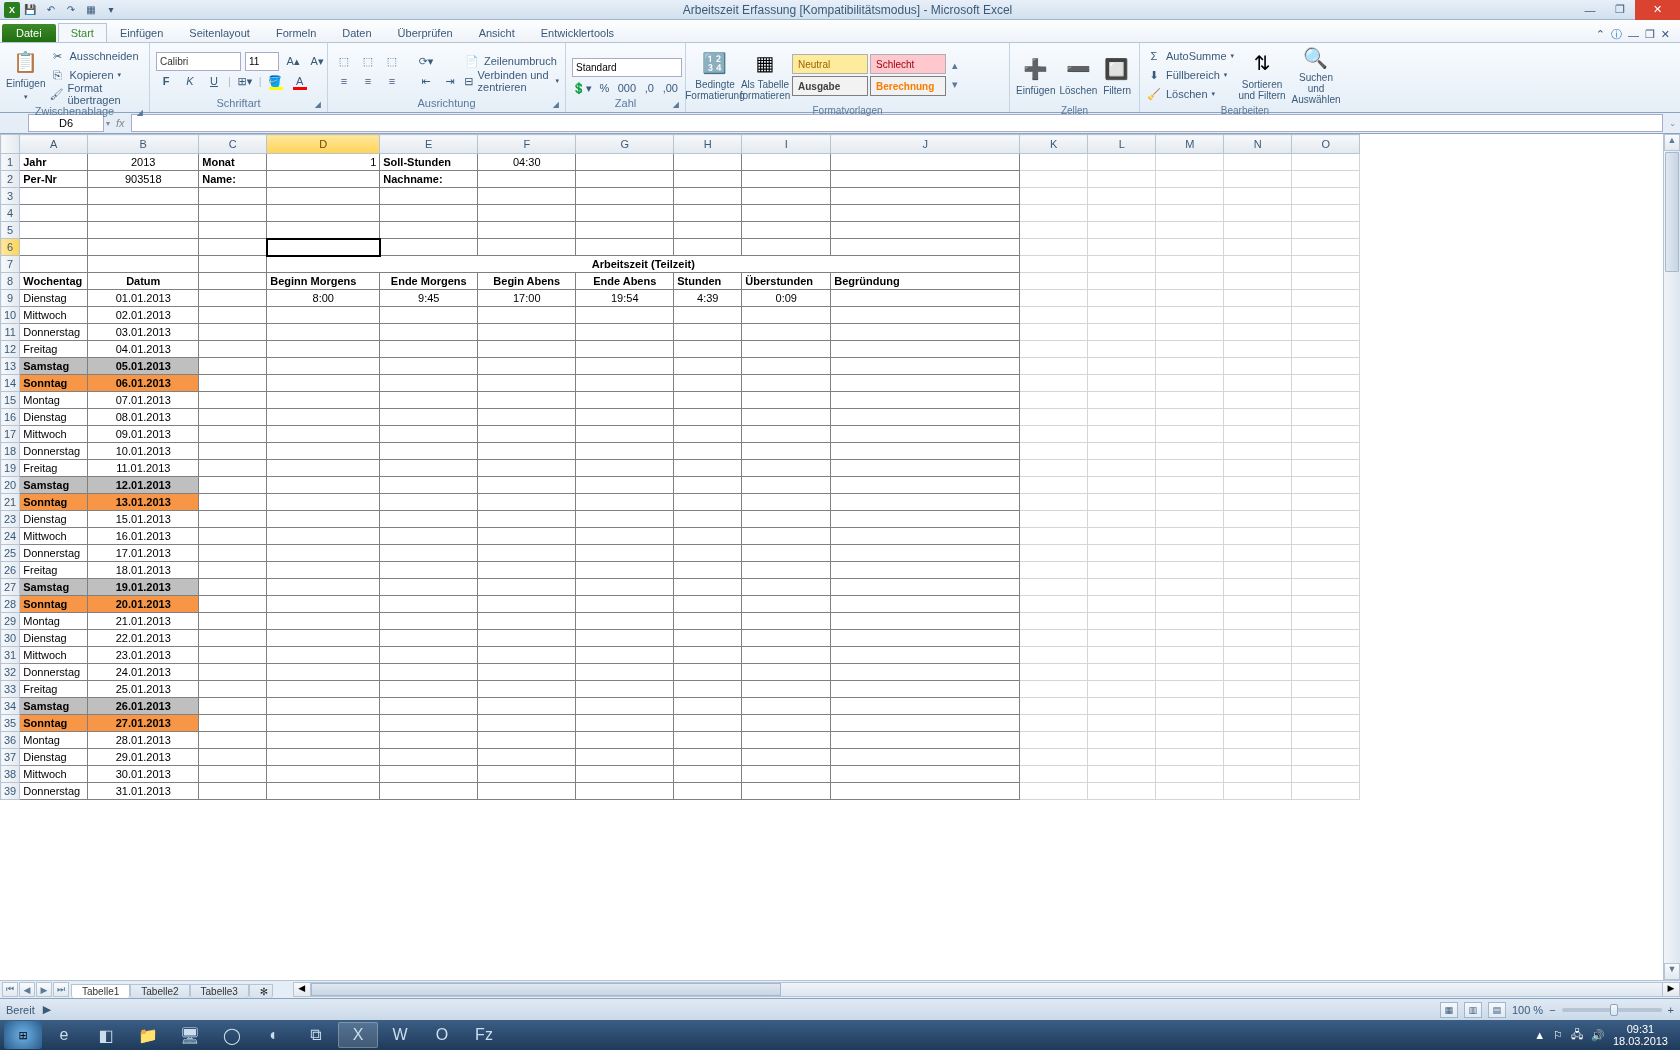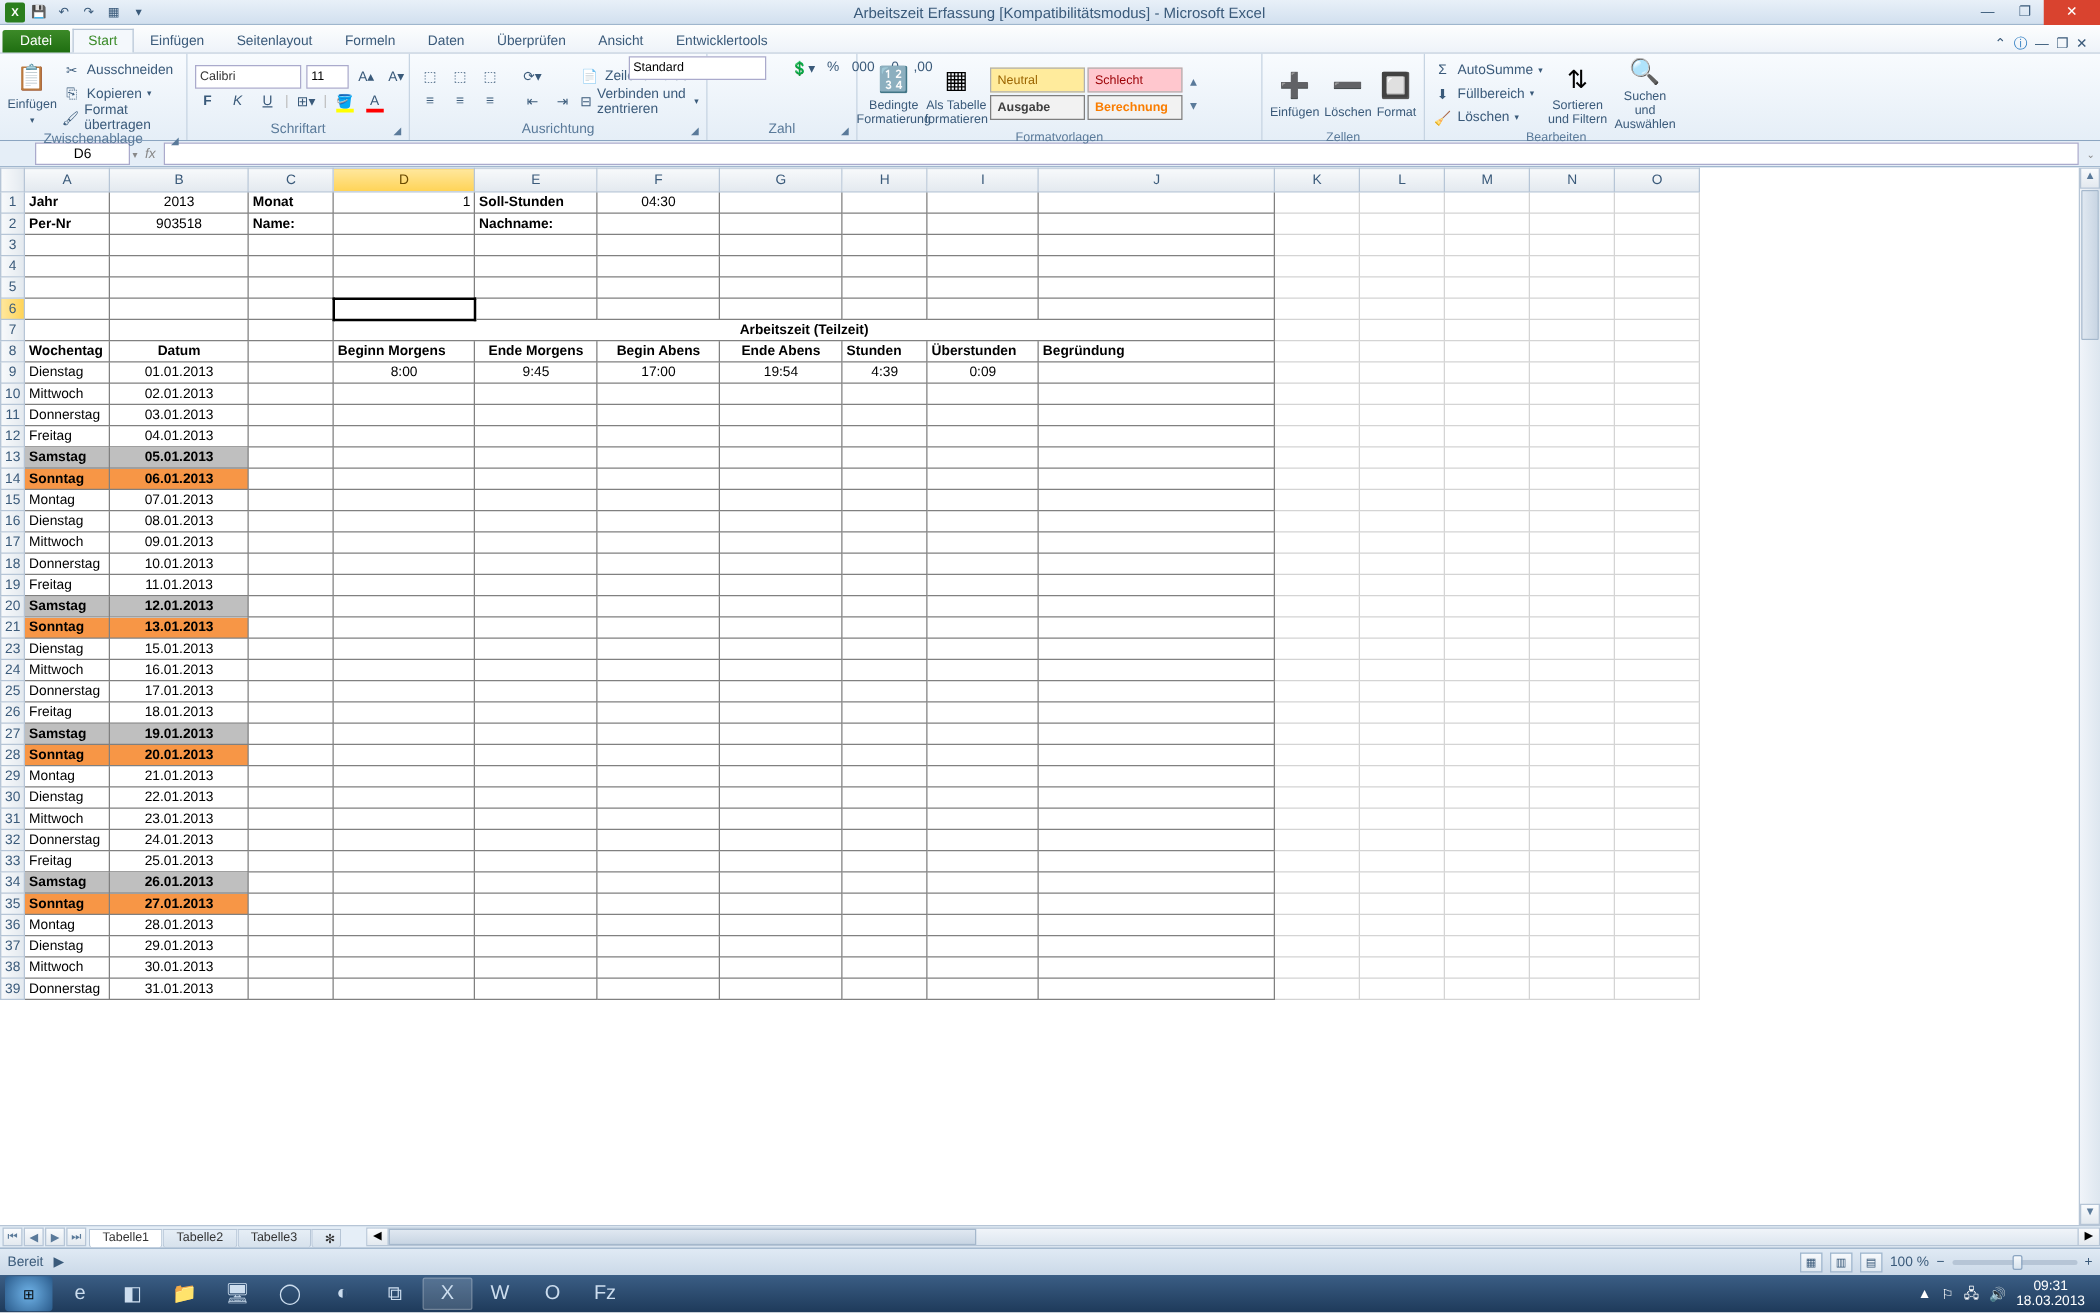--- a/index.html
+++ b/index.html
@@ -197,21 +197,21 @@
         <div class="smline">
             <span class="smico">⊟</span>
             <span>Verbinden und zentrieren</span>
             <span style="font-size:7px">▾</span>
           </div>
       </div>
     </div>
     <div class="rg-label"><span>Ausrichtung</span><span class="dlg">◢</span></div>
   </div>
   <div class="rgroup" style="width:120px">
-    <div class="rg-body" style="flex-direction:row;gap:20px;align-items:stretch;justify-content:center">
+    <div class="rg-body" style="flex-direction:column;gap:2px;align-items:stretch;justify-content:flex-end">
       <input class="num-sel" value="Standard" style="">
       <div class="smline">
         <div class="ibtn">💲▾</div>
         <div class="ibtn">%</div>
         <div class="ibtn">000</div>
         <div class="ibtn">,0</div>
         <div class="ibtn">,00</div>
       </div>
     </div>
     <div class="rg-label"><span>Zahl</span><span class="dlg">◢</span></div>
@@ -248,21 +248,21 @@
       <div class="bigbtn" style="width:40px">
           <div class="bi">➕</div>
           <span>Einfügen</span>
         </div>
       <div class="bigbtn" style="width:40px">
           <div class="bi">➖</div>
           <span>Löschen</span>
         </div>
       <div class="bigbtn" style="width:40px">
           <div class="bi">🔲</div>
-          <span>Format</span>
+          <span>Filtern</span>
         </div>
     </div>
     <div class="rg-label">Zellen</div>
   </div>
   <div class="rgroup" style="width:210px;border-right:none">
     <div class="rg-body">
       <div style="display:flex;flex-direction:column;gap:1px">
         <div class="smline">
             <span class="smico">Σ</span>
             <span>AutoSumme</span>

